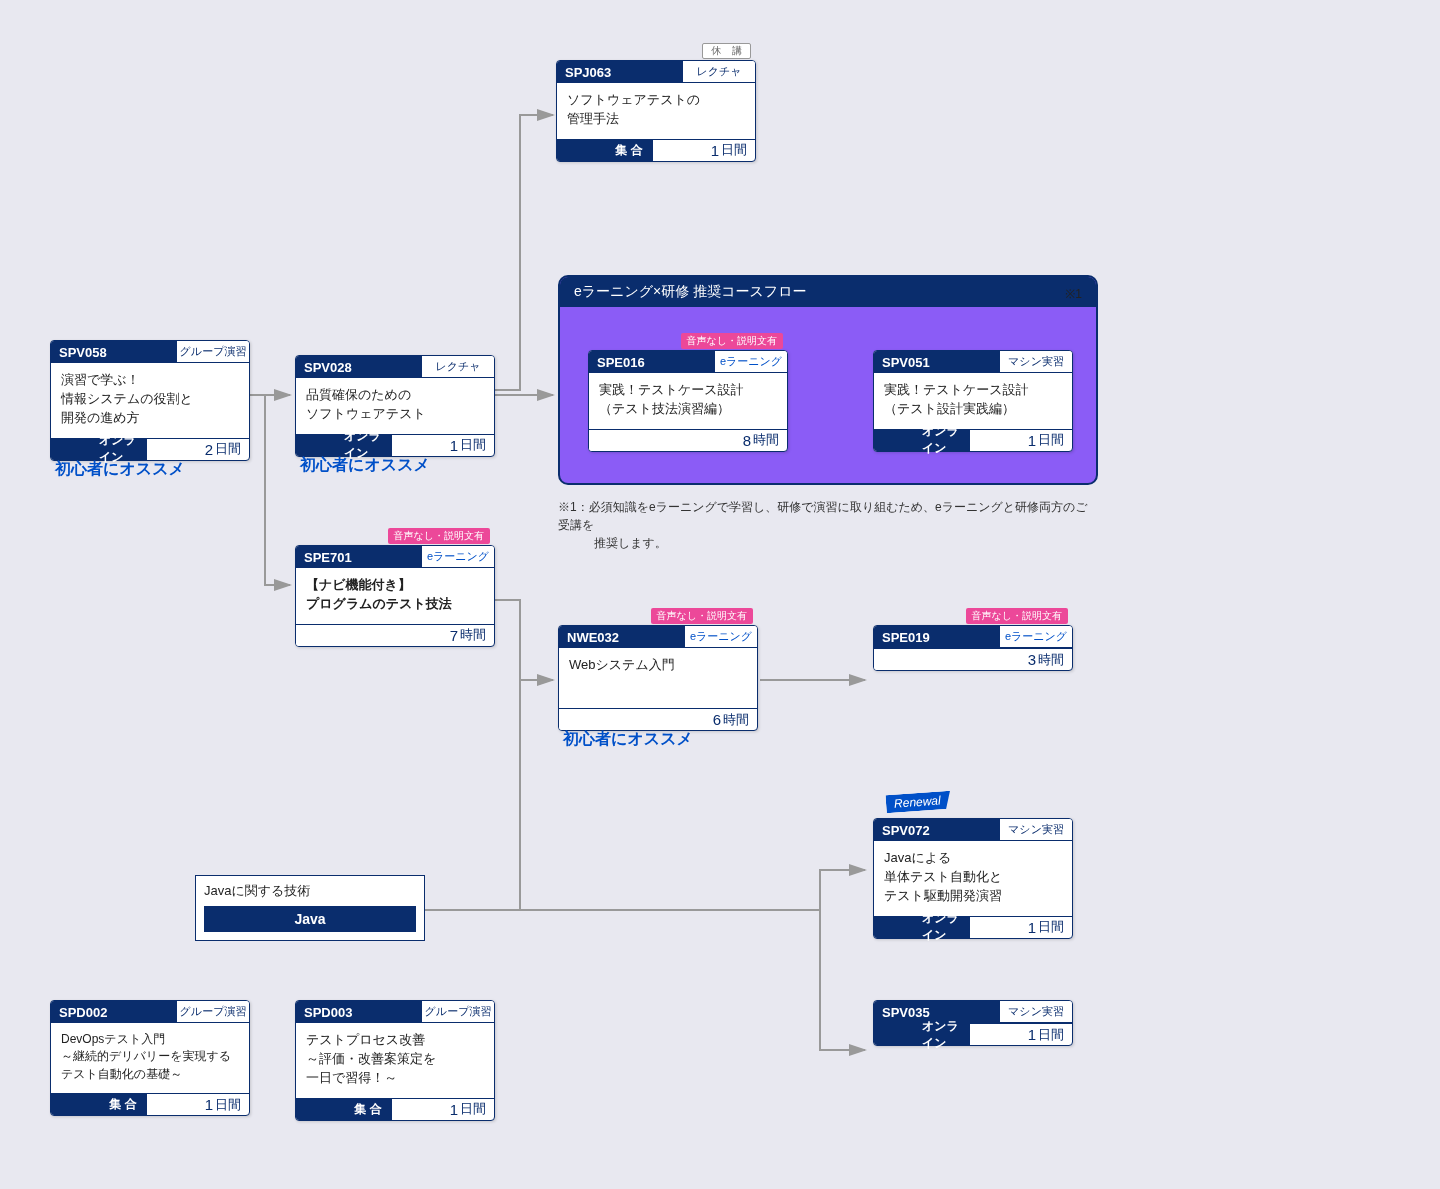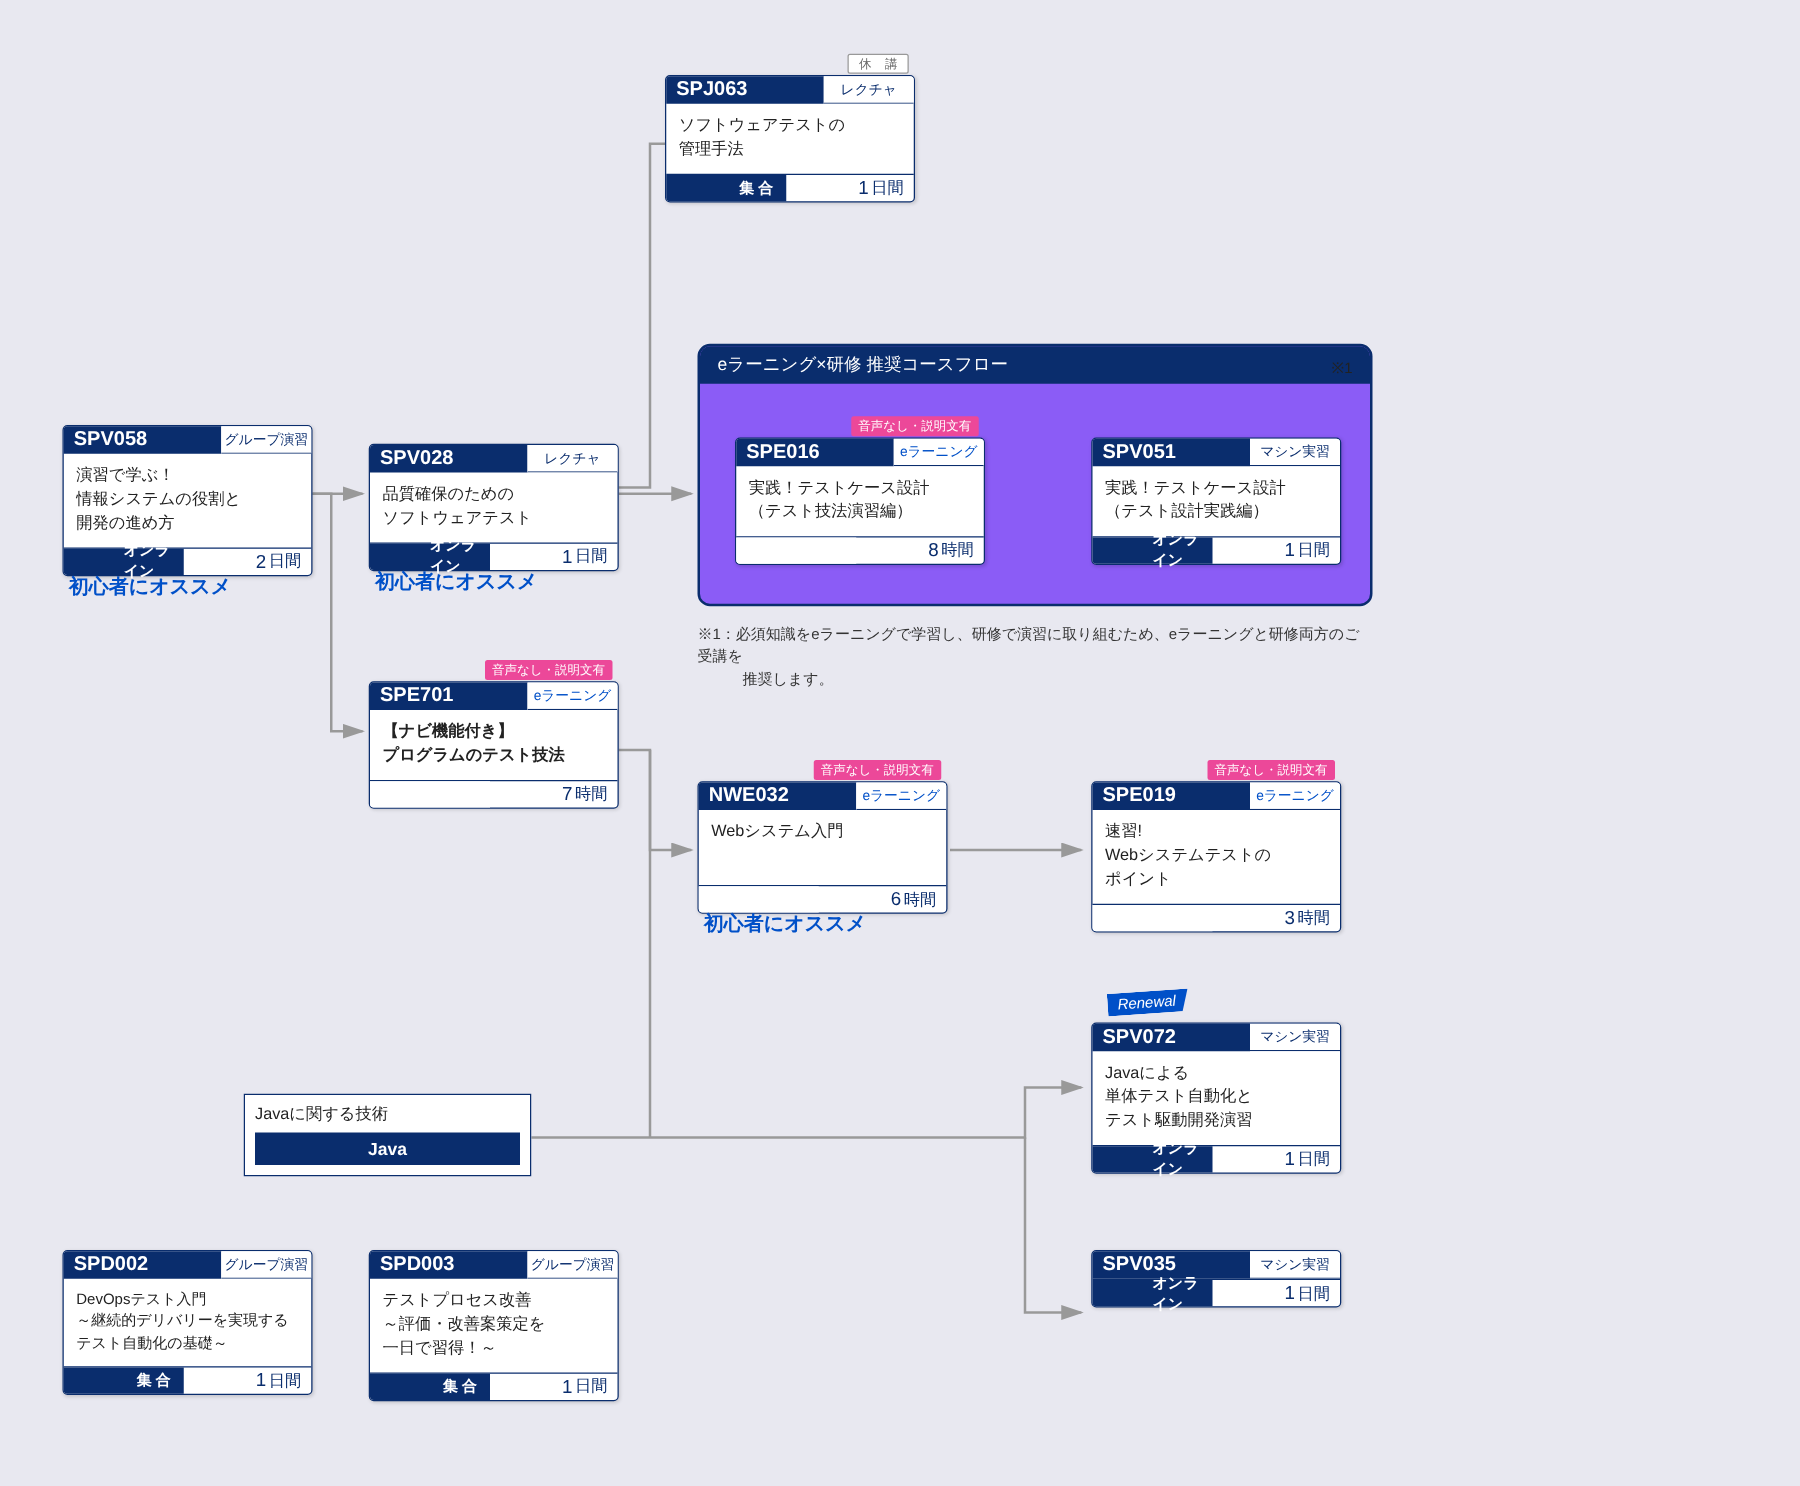--- a/index.html
+++ b/index.html
@@ -27,21 +27,21 @@
   height: 22px;
 }
 .course-card .code-cell {
   background: #0a2d6d;
   color: #fff;
   font-weight: bold;
   flex: 1;
   display: flex;
   align-items: center;
   padding-left: 8px;
-  font-size: 16px;
+  font-size: 13px;
   border-top-left-radius: 3px;
 }
 .course-card .type-cell {
   background: #fff;
   color: #0a2d6d;
   width: 72px;
   display: flex;
   align-items: center;
   justify-content: center;
   font-size: 11px;
@@ -234,21 +234,21 @@
   <div class="footer-row">
     <div class="format-cell">オンライン</div>
     <div class="dur-cell">
           <span class="num">1</span>
           <span>日間</span>
         </div>
   </div>
   <div class="bottom-note">初心者にオススメ</div>
 </div>
 
-<div class="course-card" style="left:532px; top:60px;">
+<div class="course-card" style="left:556px; top:60px;">
   <div class="top-badge light">休 講</div>
   <div class="header-row">
     <div class="code-cell">SPJ063</div>
     <div class="type-cell">レクチャ</div>
   </div>
   <div class="body" style="white-space:pre-line;">ソフトウェアテストの
 管理手法</div>
   <div class="footer-row">
     <div class="format-cell">集 合</div>
     <div class="dur-cell">
@@ -332,23 +332,20 @@
   </div>
   <div class="bottom-note">初心者にオススメ</div>
 </div>
 
 <div class="course-card" style="left:873px; top:625px;">
   <div class="top-badge">音声なし・説明文有</div>
   <div class="header-row">
     <div class="code-cell">SPE019</div>
     <div class="type-cell elearn">eラーニング</div>
   </div>
-  <div class="body" style="white-space:pre-line;">速習!
-Webシステムテストの
-ポイント</div>
   <div class="footer-row">
     <div class="format-cell blank"></div>
     <div class="dur-cell">
           <span class="num">3</span>
           <span>時間</span>
         </div>
   </div>
 </div>
 
 <div class="renewal-ribbon" style="left:886px; top:793px;">Renewal</div>

